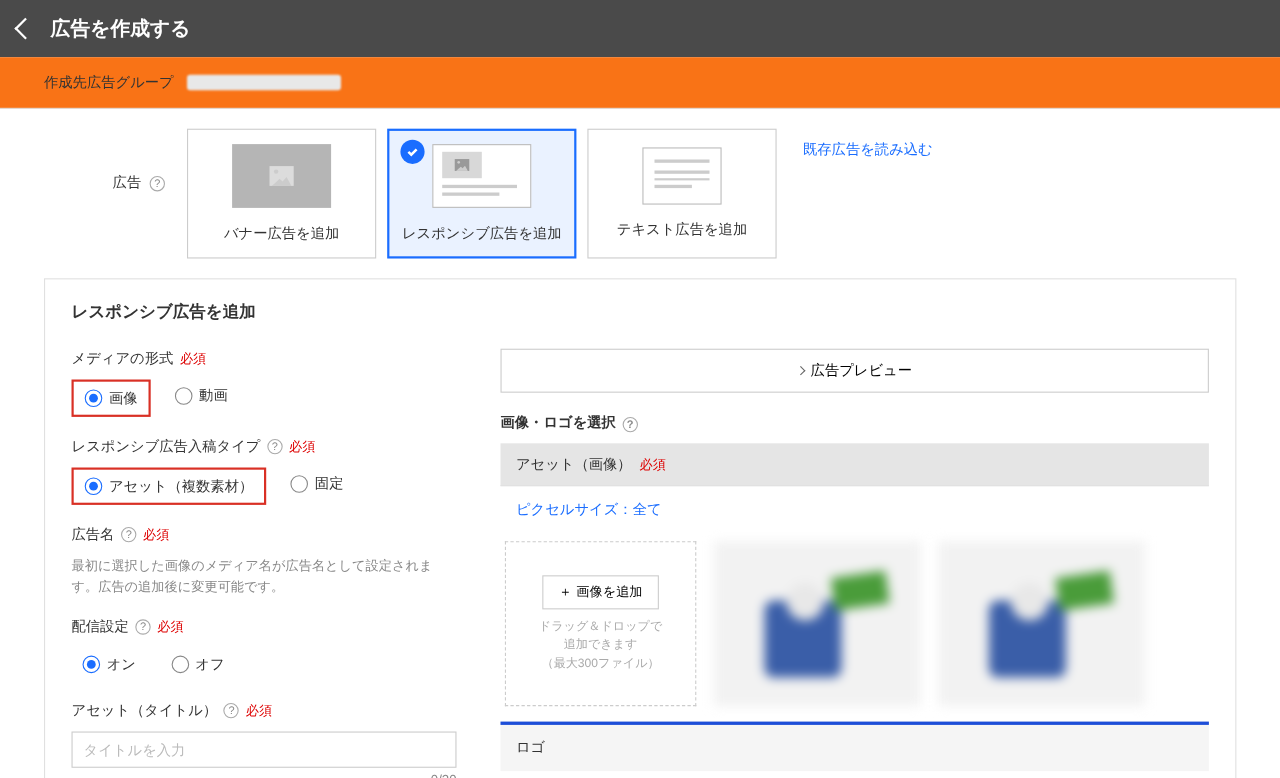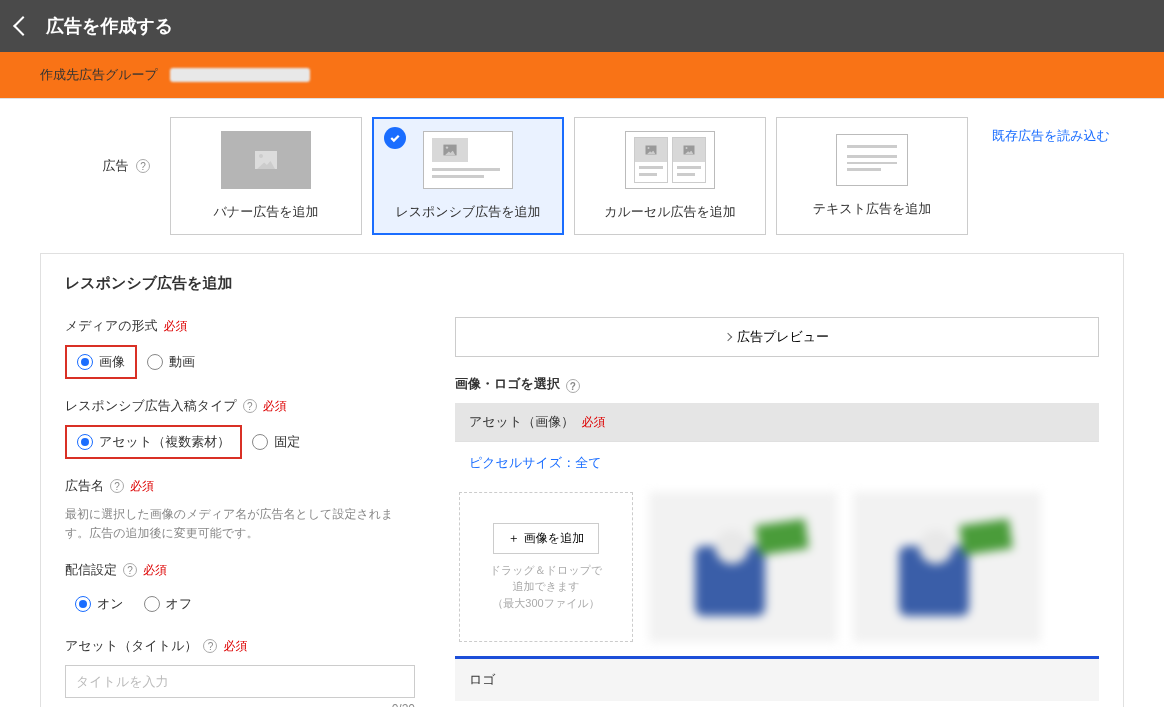--- a/index.html
+++ b/index.html
@@ -7,21 +7,21 @@
 .topbar { background: #4a4a4a; color: #fff; height: 52px; display: flex; align-items: center; padding: 0 16px; }
 .topbar .back { width: 14px; height: 14px; border-left: 2px solid #fff; border-bottom: 2px solid #fff; transform: rotate(45deg); margin-right: 16px; cursor: pointer; }
 .topbar .title { font-size: 18px; font-weight: bold; }
 .groupbar { background: #f97316; border-bottom: 1px solid #e0e0e0; padding: 14px 40px; font-size: 13px; color: #333; display:flex; align-items:center; }
 .blurred { display:inline-block; width:140px; height:14px; background:#e8e8e8; border-radius:3px; margin-left:12px; filter: blur(1px); }
 .main { padding: 18px 40px 0 40px; }
 .adtype-row { display: flex; align-items: flex-start; }
 .adtype-label { width: 130px; text-align: right; padding-top: 40px; padding-right: 20px; }
 .adtype-label .help { display:inline-block; width:14px; height:14px; border:1px solid #aaa; border-radius:50%; text-align:center; font-size:10px; line-height:13px; color:#888; margin-left:4px; }
 .adtype-cards { display: flex; gap: 10px; }
-.adtype-card { width: 192px; height: 118px; border: 1px solid #ccc; display:flex; flex-direction:column; align-items:center; justify-content:center; cursor:pointer; position:relative; background:#fff; }
+.adtype-card { width: 172px; height: 118px; border: 1px solid #ccc; display:flex; flex-direction:column; align-items:center; justify-content:center; cursor:pointer; position:relative; background:#fff; }
 .adtype-card.selected { border: 2px solid #1a6dff; background:#eaf2ff; }
 .adtype-card .check { position:absolute; top:8px; left:10px; width:22px; height:22px; background:#1a6dff; border-radius:50%; display:flex; align-items:center; justify-content:center; }
 .adtype-card .check svg { width:12px; height:12px; fill:none; stroke:#fff; stroke-width:3; }
 .adtype-card .card-graphic { width:90px; height:58px; border:1px solid #bbb; background:#fff; margin-bottom: 14px; display:flex; align-items:center; justify-content:center; position:relative; }
 .adtype-card .card-label { font-size: 13px; color:#333; }
 .card-graphic.banner-g { background:#b5b5b5; border:none; display:flex; align-items:center; justify-content:center; }
 .img-icon { width:22px; height:18px; background:#999; position:relative; }
 .img-icon-white { width:22px; height:18px; background:#dcdcdc; position:relative; }
 .img-icon::before, .img-icon-white::before { content:""; position:absolute; top:3px; left:4px; width:4px; height:4px; background:#ccc; border-radius:50%; }
 .img-icon::after, .img-icon-white::after { content:""; position:absolute; bottom:0; left:2px; width:18px; height:8px; background:#ccc; clip-path: polygon(20% 60%, 40% 20%, 55% 50%, 75% 0%, 100% 100%, 0% 100%); }
@@ -35,21 +35,21 @@
 .load-link { color:#1a6dff; font-size:13px; margin-left:24px; padding-top:10px; cursor:pointer; }
 .panel { border:1px solid #e0e0e0; margin-top:18px; padding: 20px 24px 0 24px; }
 .panel-title { font-size: 15px; font-weight:bold; margin-bottom: 24px; }
 .columns { display:flex; gap:40px; }
 .left-col { width: 350px; flex-shrink:0; }
 .right-col { flex:1; }
 .field { margin-bottom: 18px; }
 .field-label { font-size:13px; margin-bottom:10px; display:flex; align-items:center; gap:6px; }
 .req { color:#d00; font-size:12px; }
 .help { display:inline-block; width:14px; height:14px; border:1px solid #aaa; border-radius:50%; text-align:center; font-size:10px; line-height:13px; color:#888; cursor:pointer; }
-.radio-row { display:flex; gap:0; align-items:center; }
+.radio-row { display:flex; gap:12px; align-items:flex-start; }
 .radio-opt { display:flex; align-items:center; gap:6px; padding:6px 10px; cursor:pointer; }
 .radio-opt.boxed { border:2px solid #d93025; }
 .radio-dot { width:16px; height:16px; border:1px solid #888; border-radius:50%; display:flex; align-items:center; justify-content:center; }
 .radio-dot.on { border-color:#1a6dff; }
 .radio-dot.on::after { content:""; width:8px; height:8px; background:#1a6dff; border-radius:50%; }
 .field-desc { font-size:12px; color:#888; line-height:1.6; margin-top:6px; }
 .text-input { width:100%; border:1px solid #ccc; padding:8px 10px; font-size:13px; }
 .text-input::placeholder { color:#bbb; }
 .char-count { text-align:right; font-size:12px; color:#888; margin-top:4px; }
 .preview-btn { width:100%; border:1px solid #ccc; background:#fff; padding:10px; font-size:13px; cursor:pointer; display:flex; align-items:center; justify-content:center; gap:6px; margin-bottom:18px; }
@@ -102,43 +102,20 @@
         <div class="card-graphic responsive-g">
           <div class="top-img">
               <div class="img-icon" style="transform:scale(0.6);"></div>
             </div>
           <div class="line" style="width:68px"></div>
           <div class="line" style="width:52px"></div>
         </div>
         <div class="card-label">レスポンシブ広告を追加</div>
       </div>
       <div class="adtype-card">
-        <div class="card-graphic carousel-g">
-          <div class="col">
-              <div class="cimg">
-                <div class="img-icon" style="transform:scale(0.5);"></div>
-              </div>
-              <div style="padding:4px">
-                <div class="line" style="width:24px"></div>
-                <div class="line" style="width:18px"></div>
-              </div>
-            </div>
-          <div class="col">
-              <div class="cimg">
-                <div class="img-icon" style="transform:scale(0.5);"></div>
-              </div>
-              <div style="padding:4px">
-                <div class="line" style="width:24px"></div>
-                <div class="line" style="width:18px"></div>
-              </div>
-            </div>
-        </div>
-        <div class="card-label">カルーセル広告を追加</div>
-      </div>
-      <div class="adtype-card">
         <div class="card-graphic text-g" style="width:72px; height:52px;">
           <div class="line" style="width:100%;height:4px;margin-bottom:7px;"></div>
           <div class="line" style="width:100%"></div>
           <div class="line" style="width:100%"></div>
           <div class="line" style="width:68%"></div>
         </div>
         <div class="card-label">テキスト広告を追加</div>
       </div>
     </div>
     <div class="load-link">既存広告を読み込む</div>

